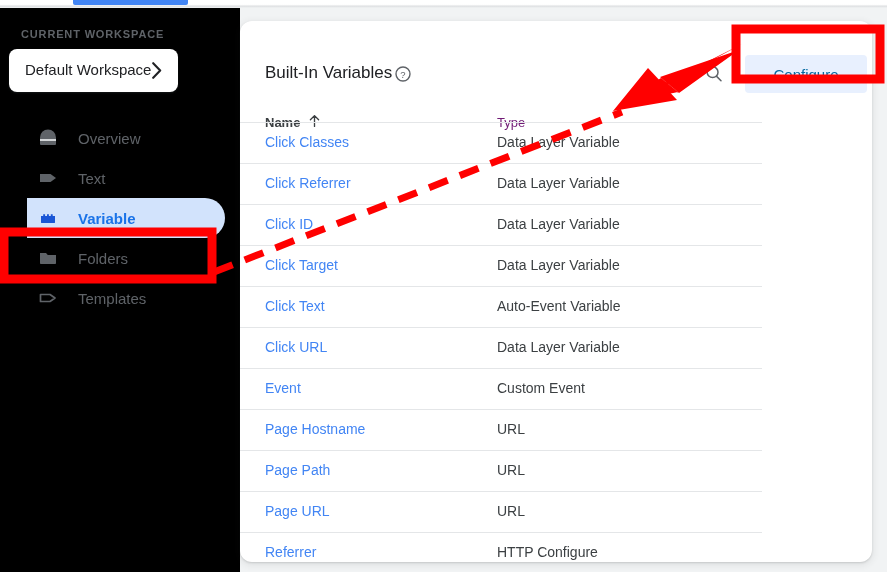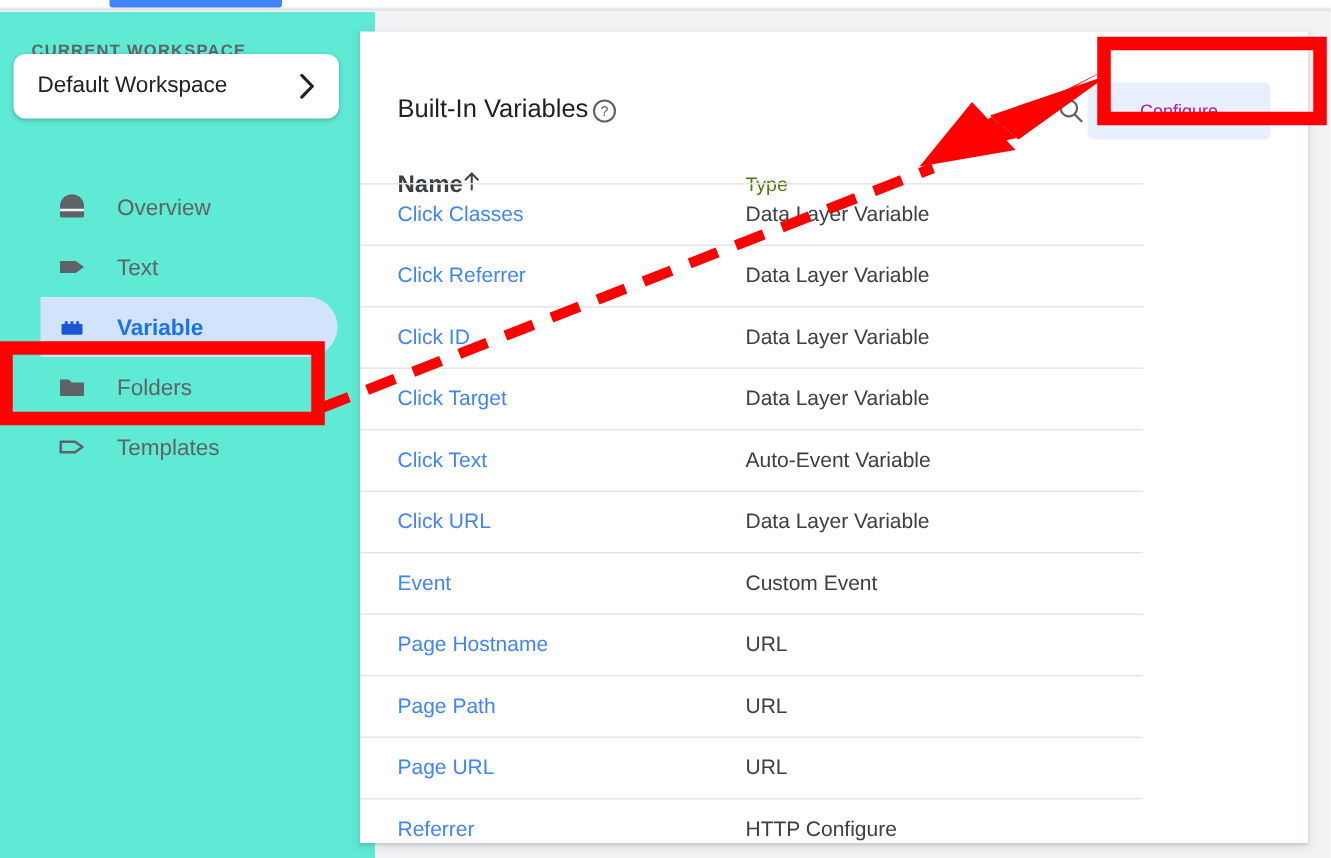--- a/index.html
+++ b/index.html
@@ -36,36 +36,35 @@
     background: #4285f4;
     border-radius: 0 0 2px 2px;
   }
 
   
   .sidebar {
     position: absolute;
     left: 0; top: 8px;
     width: 240px;
     height: 564px;
-    background: #5eead4;
-    padding-left: 10px;
+    background: #000000;
   }
   .workspace-label {
     position: absolute;
     left: 21px; top: 20px;
     font-size: 11px;
     letter-spacing: 0.85px;
     font-weight: bold;
     color: #5f6368;
     white-space: nowrap;
   }
   .workspace-card {
     position: absolute;
-    left: 9px; top: 28px;
-    width: 217px;
+    left: 9px; top: 41px;
+    width: 169px;
     height: 43px;
     background: #ffffff;
     border-radius: 8px;
     box-shadow: 0 1px 2px rgba(60,64,67,.22), 0 1px 3px 1px rgba(60,64,67,.10);
     cursor: pointer;
   }
   .workspace-name {
     position: absolute;
     left: 16px; top: 12px;
     font-size: 15px;
@@ -115,21 +114,21 @@
   }
   .navitem.active .nlabel { color: #1a73e8; font-weight: bold; }
 
   
   .card {
     position: absolute;
     left: 240px; top: 21px;
     width: 632px;
     height: 541px;
     background: #ffffff;
-    border-radius: 0;
+    border-radius: 12px;
     box-shadow: 0 1px 2px rgba(60,64,67,.18), 0 2px 6px 2px rgba(60,64,67,.08);
     overflow: hidden;
   }
   .card-title {
     position: absolute;
     left: 25px; top: 42px;
     font-size: 17px;
     color: #202124;
     white-space: nowrap;
   }
@@ -140,57 +139,57 @@
     cursor: pointer;
   }
   .search-icon {
     position: absolute;
     left: 464px; top: 43px;
     width: 20px; height: 20px;
     cursor: pointer;
   }
   .configure-btn {
     position: absolute;
-    left: 485px; top: 34px;
+    left: 505px; top: 34px;
     width: 122px;
     height: 38px;
     background: #e8f0fe;
     border: none;
     border-radius: 4px;
-    color: #a21caf;
-    font-size: 12px;
+    color: #0369a1;
+    font-size: 15px;
     font-family: "Liberation Sans", sans-serif;
     cursor: pointer;
     padding: 0;
   }
 
   .thead {
     position: absolute;
     left: 0; top: 90px;
     width: 632px;
     height: 31px;
   }
   .th-name {
     position: absolute;
     left: 25px; top: 4px;
-    font-size: 16px;
+    font-size: 13px;
     font-weight: bold;
     color: #3c4043;
     white-space: nowrap;
   }
   .sort-arrow {
     position: absolute;
     left: 68px; top: 3px;
     width: 13px; height: 14px;
   }
   .th-type {
     position: absolute;
     left: 257px; top: 4px;
     font-size: 13px;
-    color: #4d7c0f;
+    color: #701a75;
     white-space: nowrap;
   }
 
   .rows {
     position: absolute;
     left: 0; top: 101px;
     width: 522px;
   }
   .row {
     position: relative;

